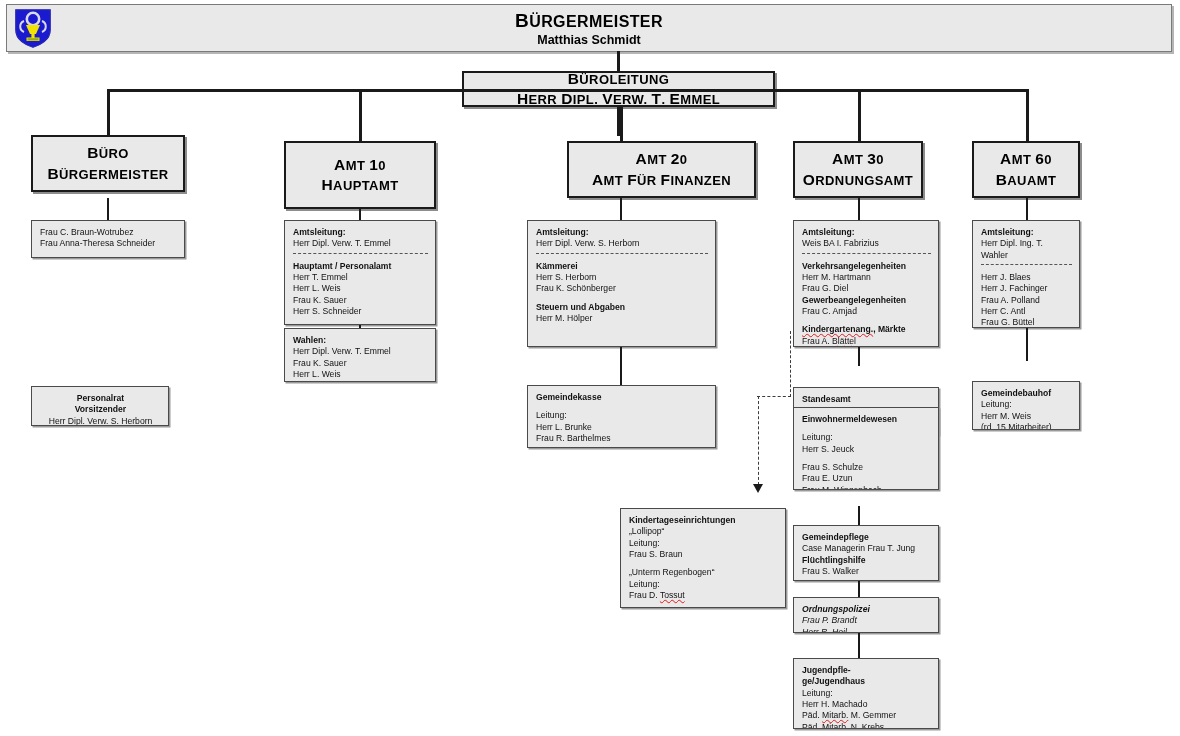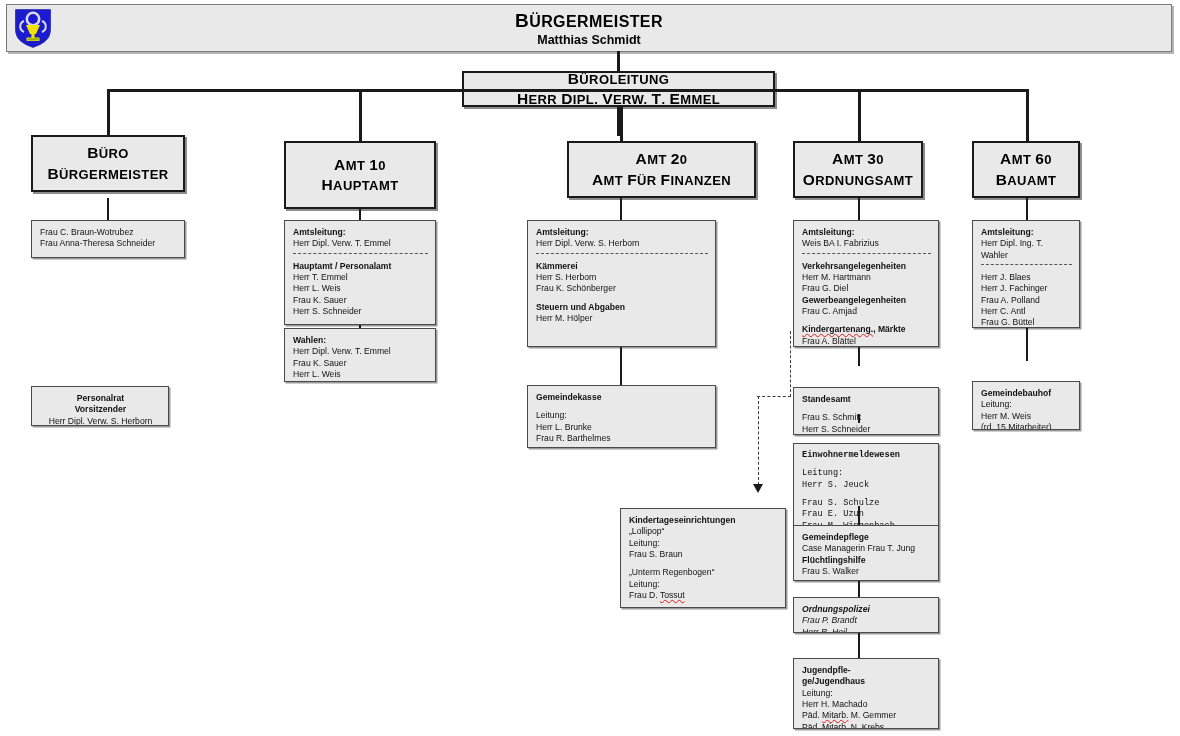--- a/index.html
+++ b/index.html
@@ -257,21 +257,21 @@
       <div>Frau A. <span class="sq">Blättel</span></div>
     </div>
   <div class="v-thin" style="left:858px; top:347px; height:19px;"></div>
   <div class="box content" style="left:793px; top:366px; width:146px; height:48px;margin-top:21px;">
       <div class="b">Standesamt</div>
       <div class="gap"></div>
       <div>Frau S. Schmitt</div>
       <div>Herr S. Schneider</div>
     </div>
   <div class="v-thin" style="left:858px; top:414px; height:9px;"></div>
-  <div class="box content" style="left:793px; top:443px; width:146px; height:83px;font-family:Liberation Mono, monospace;">
+  <div class="box content" style="left:793px; top:407px; width:146px; height:83px;">
       <div class="b">Einwohnermeldewesen</div>
       <div class="gap"></div>
       <div>Leitung:</div>
       <div>Herr S. Jeuck</div>
       <div class="gap"></div>
       <div>Frau S. Schulze</div>
       <div>Frau E. Uzun</div>
       <div>Frau M. Wingenbach</div>
     </div>
   <div class="v-thin" style="left:858px; top:506px; height:19px;"></div>

